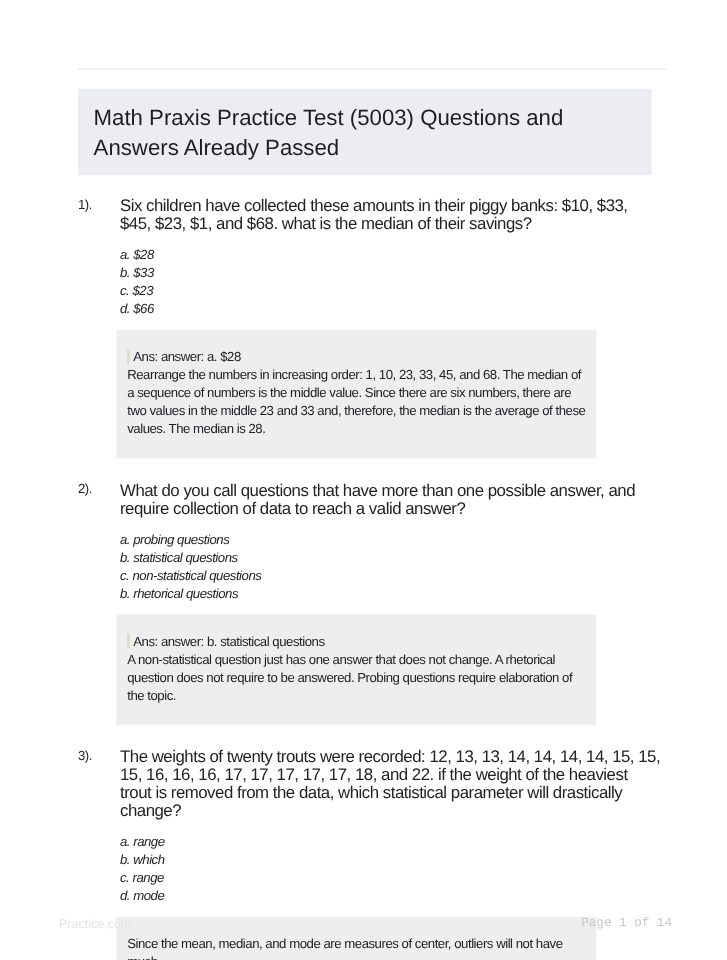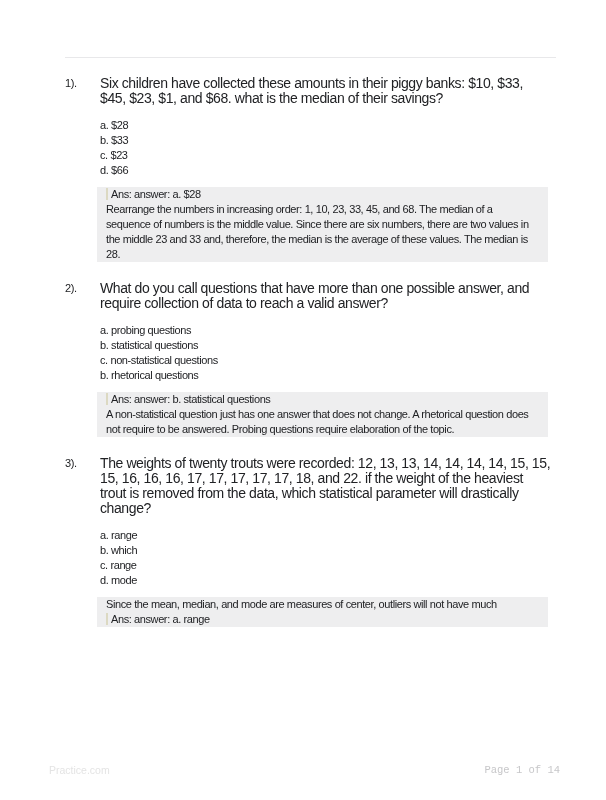--- a/index.html
+++ b/index.html
@@ -53,29 +53,30 @@
     line-height: 15px;
     letter-spacing: -0.4px;
     color: #212225;
   }
   .options {
     margin-left: 35px;
     margin-top: 12px;
     font-size: 11px;
     line-height: 15px;
     letter-spacing: -0.4px;
+    font-style: italic;
   }
   .ans-box {
     margin-left: 32px;
     margin-top: 9px;
     margin-bottom: 19px;
-    width: 451px;
+    width: 400px;
     box-sizing: border-box;
     background: #eeeeef;
-    padding: 0 9px;
+    padding: 16px 9px;
     font-size: 11px;
     line-height: 15px;
     letter-spacing: -0.4px;
     color: #212225;
   }
   .ans-marker {
     display: inline-block;
     width: 2px; height: 12px;
     background: #dcd9c2;
     margin-right: 3px;
@@ -101,20 +102,23 @@
     font-family: Liberation Mono, monospace;
   }
 </style>
 </head>
 <body>
 
 <div class="page">
 
   <div class="top-divider"></div>
 
+  <div class="title-box">
+    <h1>Math Praxis Practice Test (5003) Questions and Answers Already Passed</h1>
+  </div>
 
   <div class="questions">
 
     <div class="question">
       <div class="q-row">
         <div class="q-num">1).</div>
         <div class="q-text">Six children have collected these amounts in their piggy banks: $10, $33, $45, $23, $1, and $68. what is the median of their savings?</div>
       </div>
       <div class="options">
         <div>a. $28</div>

